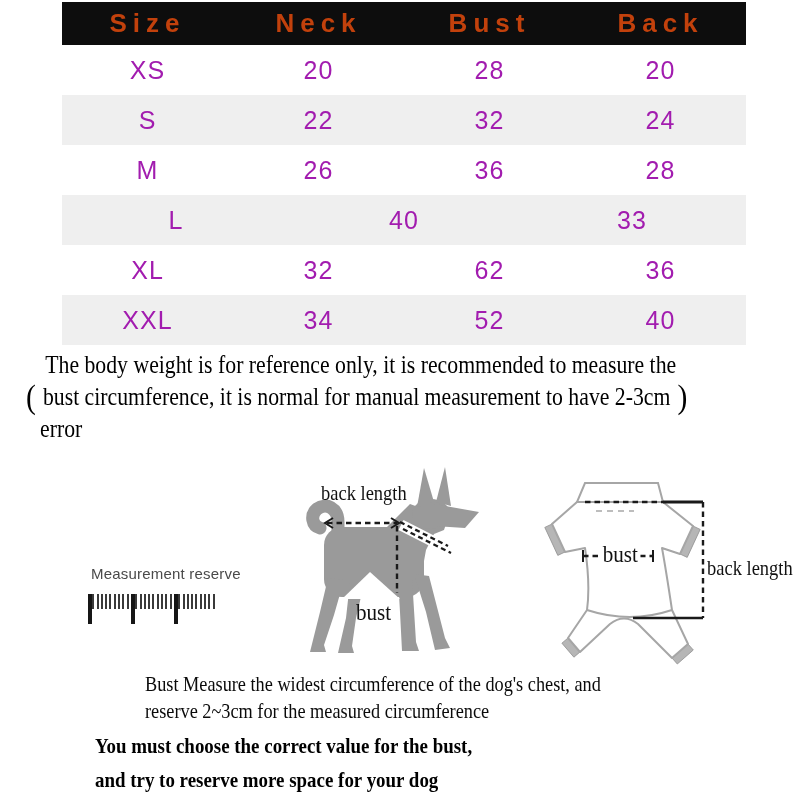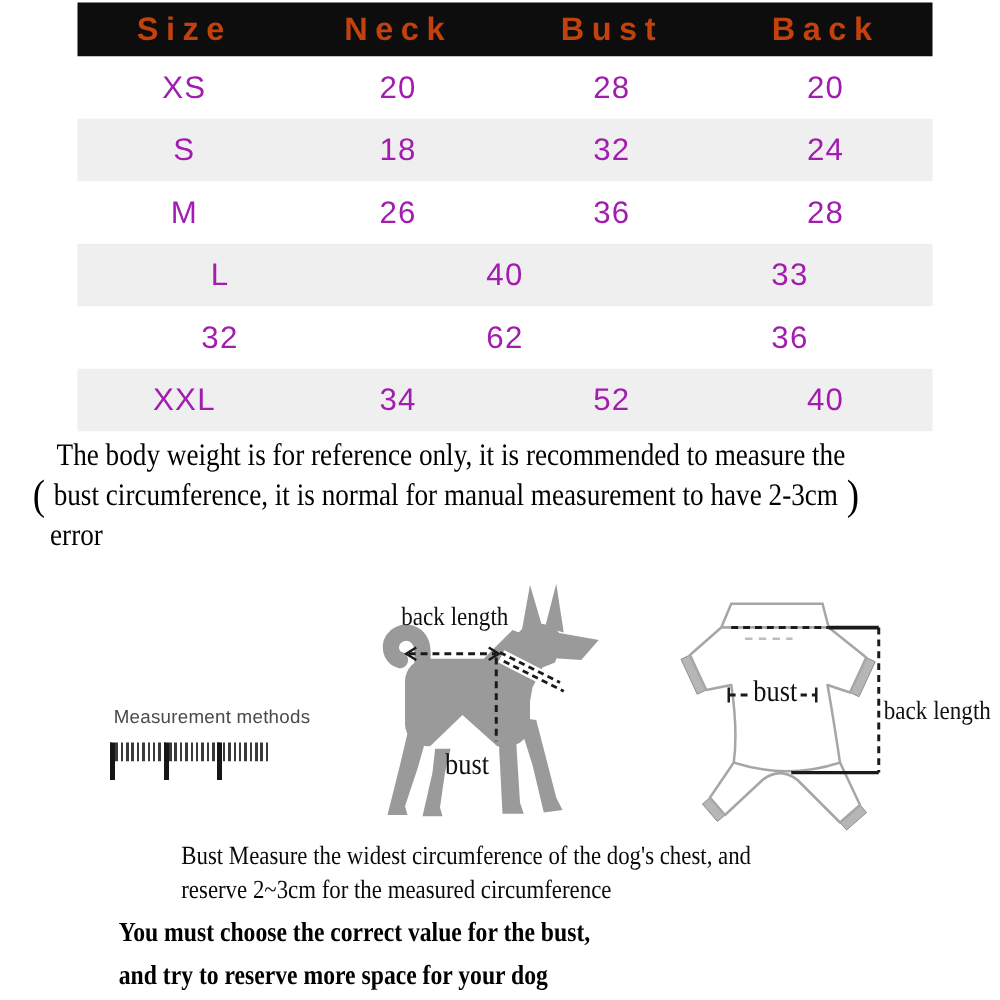--- a/index.html
+++ b/index.html
@@ -74,55 +74,56 @@
     <div class="cell">Back</div>
   </div>
   <div class="tbl-row">
     <div class="cell">XS</div>
     <div class="cell">20</div>
     <div class="cell">28</div>
     <div class="cell">20</div>
   </div>
   <div class="tbl-row alt">
     <div class="cell">S</div>
-    <div class="cell">18</div>
+    <div class="cell">22</div>
     <div class="cell">32</div>
     <div class="cell">24</div>
   </div>
   <div class="tbl-row">
     <div class="cell">M</div>
     <div class="cell">26</div>
     <div class="cell">36</div>
     <div class="cell">28</div>
   </div>
   <div class="tbl-row alt">
     <div class="cell">L</div>
     <div class="cell">40</div>
     <div class="cell">33</div>
   </div>
   <div class="tbl-row">
+    <div class="cell">XL</div>
     <div class="cell">32</div>
     <div class="cell">62</div>
     <div class="cell">36</div>
   </div>
   <div class="tbl-row alt">
     <div class="cell">XXL</div>
     <div class="cell">34</div>
     <div class="cell">52</div>
     <div class="cell">40</div>
   </div>
 </div>
 
 <div class="note">
   <div class="nline l1">The body weight is for reference only, it is recommended to measure the</div>
   <div class="nline l2"><span class="paren">(</span><span>bust circumference, it is normal for manual measurement to have 2-3cm</span><span class="paren">)</span></div>
   <div class="nline l3">error</div>
 </div>
 
-<div class="measure-label">Measurement methods</div>
+<div class="measure-label">Measurement reserve</div>
 <div class="ruler"></div>
 
 <svg class="dog-svg" width="195" height="195" viewBox="0 0 195 195">
   <g fill="#9a9a9a" stroke="none">
 
     <path d="M40,84 L40,62 C40,48 28,42 19,49 C12,55 14,66 22,68" fill="none" stroke="#9a9a9a" stroke-width="13" stroke-linecap="round"></path>
 
     <rect x="26" y="67" width="100" height="70" rx="18"></rect>
 
     <polygon points="30,118 46,120 36,155 26,185 28,192 12,192 22,152"></polygon>

